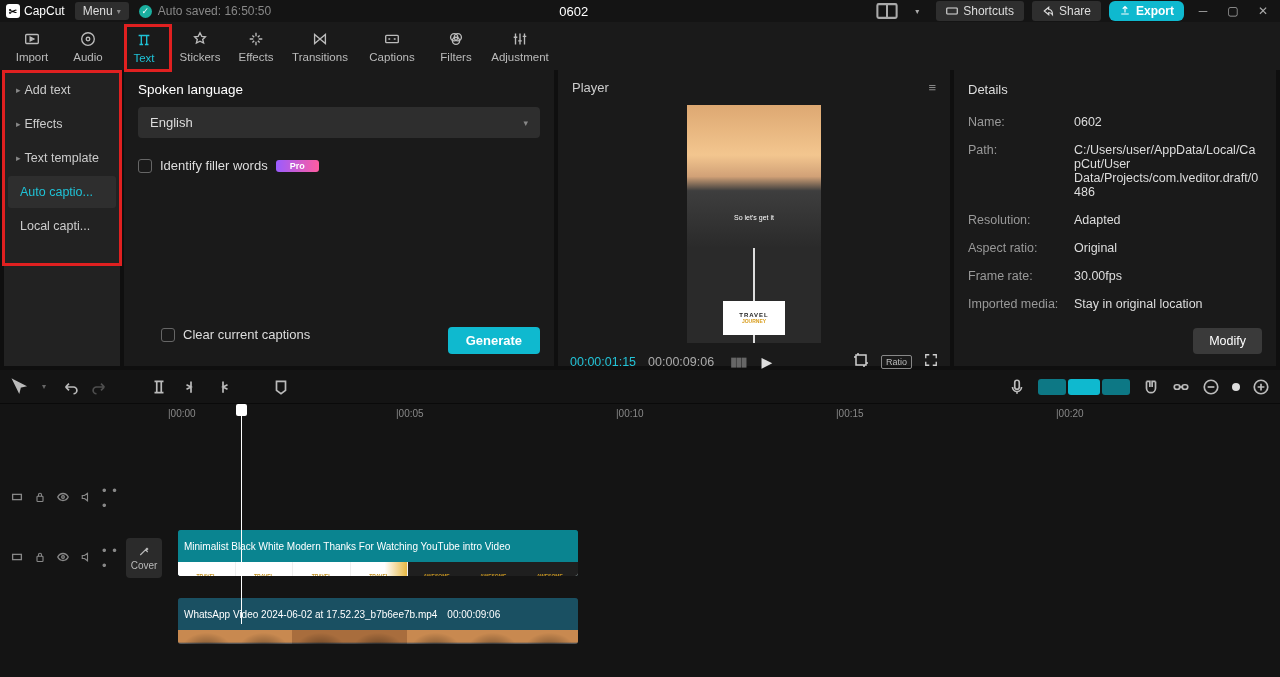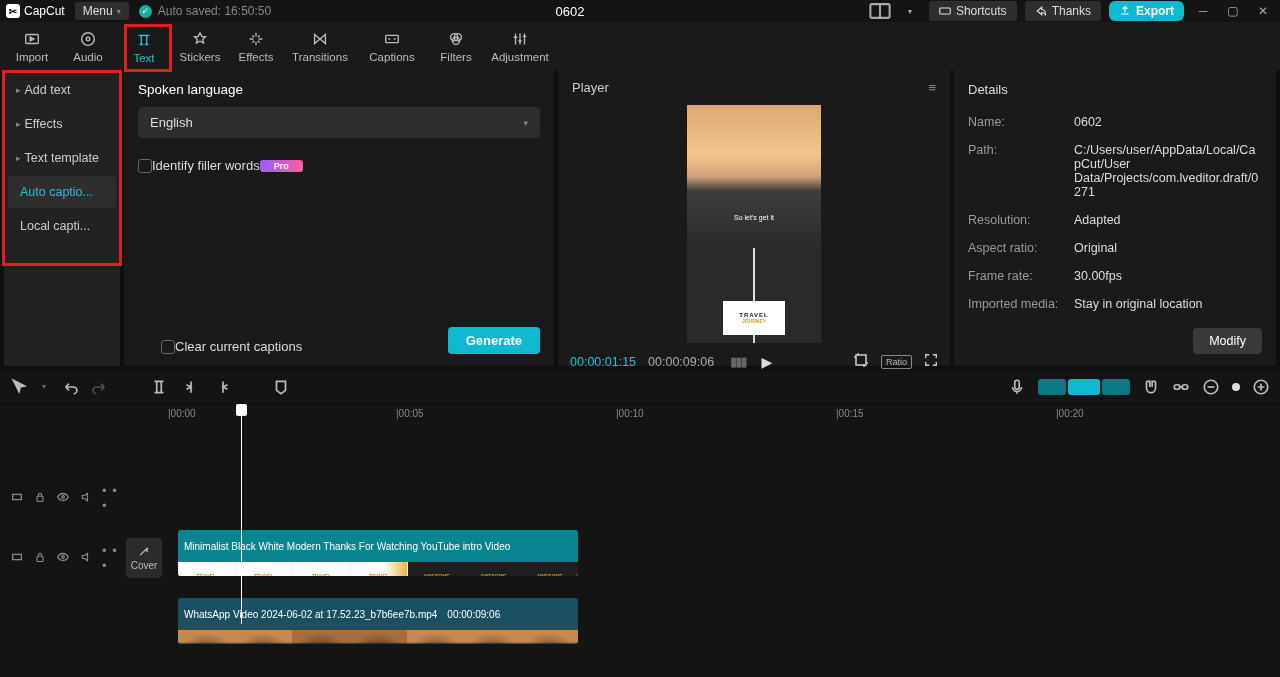--- a/index.html
+++ b/index.html
@@ -34,24 +34,24 @@
 .text-sidebar { width: 116px; background: #222; display: flex; flex-direction: column; gap: 2px; padding: 4px; position: relative; }
 .ts-item { padding: 9px 8px; display: flex; align-items: center; gap: 4px; color: #ccc; font-size: 12.5px; border-radius: 3px; white-space: nowrap; overflow: hidden; text-overflow: ellipsis; }
 .ts-item::before { content: "▸"; font-size: 9px; color: #888; }
 .ts-item.noarrow::before { content: ""; width: 0; }
 .ts-item.active { color: #1fc2d6; background: #2e2e2e; }
 
 
 .opts-panel { width: 430px; background: #1a1a1a; padding: 12px 14px; display: flex; flex-direction: column; position: relative; }
 .opts-label { color: #fff; font-size: 13.5px; font-weight: 500; margin-bottom: 10px; }
 .lang-select { background: #2e2e2e; border-radius: 4px; padding: 8px 12px; display: flex; justify-content: space-between; align-items: center; color: #ddd; font-size: 13px; margin-bottom: 20px; }
-.check-row { display: flex; align-items: center; font-size: 13px; color: #ddd; }
+.check-row { display: flex; align-items: center; gap: 8px; font-size: 13px; color: #ddd; }
 .checkbox-sq { width: 14px; height: 14px; border: 1.5px solid #666; border-radius: 3px; }
 .pro-tag { background: linear-gradient(90deg, #9a5cff, #ff5ca0); color: #fff; font-size: 9px; font-weight: 700; padding: 1px 14px; border-radius: 3px; }
-.opts-bottom { margin-top: auto; display: flex; align-items: flex-end; justify-content: space-between; padding-left: 23px; }
+.opts-bottom { margin-top: auto; display: flex; align-items: flex-start; justify-content: space-between; padding-left: 23px; }
 .generate-btn { background: #0fb9cf; color: #fff; font-weight: 600; padding: 6px 18px; border-radius: 4px; font-size: 13px; }
 
 
 .player-panel { flex: 1; background: #1a1a1a; display: flex; flex-direction: column; }
 .player-head { padding: 10px 14px; display: flex; justify-content: space-between; color: #ccc; font-size: 13px; }
 .player-vid-area { flex: 1; display: flex; justify-content: center; align-items: center; }
 .vid-box { width: 134px; height: 238px; background: #000; position: relative; display: flex; flex-direction: column; }
 .vid-sky { height: 60%; background: linear-gradient(to bottom, #dda872 0%, #f3c68f 35%, #d1a177 50%, #3e3e3e 60%, #2a2a2a 100%); position: relative; }
 .vid-road { height: 40%; background: #2a2a2a; position: relative; }
 .vid-road::before { content: ""; position: absolute; left: 50%; top: 0; width: 2px; height: 100%; background: #ddd; transform: translateX(-50%); }
@@ -153,21 +153,21 @@
     <div class="title-btn">
       <svg width="12" height="12" viewBox="0 0 16 16">
             <rect x="1" y="4" width="14" height="8" rx="1"></rect>
           </svg>
       <span>Shortcuts</span>
     </div>
     <div class="title-btn">
       <svg width="12" height="12" viewBox="0 0 16 16">
             <path d="M3 8l6-5v3c5 0 5 5 5 7-2-3-5-3-5-3v3z"></path>
           </svg>
-      <span>Thanks</span>
+      <span>Share</span>
     </div>
     <div class="title-btn export">
       <svg width="12" height="12" viewBox="0 0 16 16" style="stroke:#fff">
             <path d="M8 2v8M5 5l3-3 3 3M3 12h10"></path>
           </svg>
       <span>Export</span>
     </div>
     <div class="win-btn">─</div>
     <div class="win-btn">▢</div>
     <div class="win-btn">✕</div>
@@ -322,21 +322,21 @@
   </div>
 
   <div class="details-panel">
     <div class="details-head">Details</div>
     <div class="detail-row">
           <div class="detail-key">Name:</div>
           <div class="detail-val">0602</div>
         </div>
     <div class="detail-row">
           <div class="detail-key">Path:</div>
-          <div class="detail-val">C:/Users/user/AppData/Local/CapCut/User Data/Projects/com.lveditor.draft/0271</div>
+          <div class="detail-val">C:/Users/user/AppData/Local/CapCut/User Data/Projects/com.lveditor.draft/0486</div>
         </div>
     <div class="detail-row">
           <div class="detail-key">Resolution:</div>
           <div class="detail-val">Adapted</div>
         </div>
     <div class="detail-row">
           <div class="detail-key">Aspect ratio:</div>
           <div class="detail-val">Original</div>
         </div>
     <div class="detail-row">

